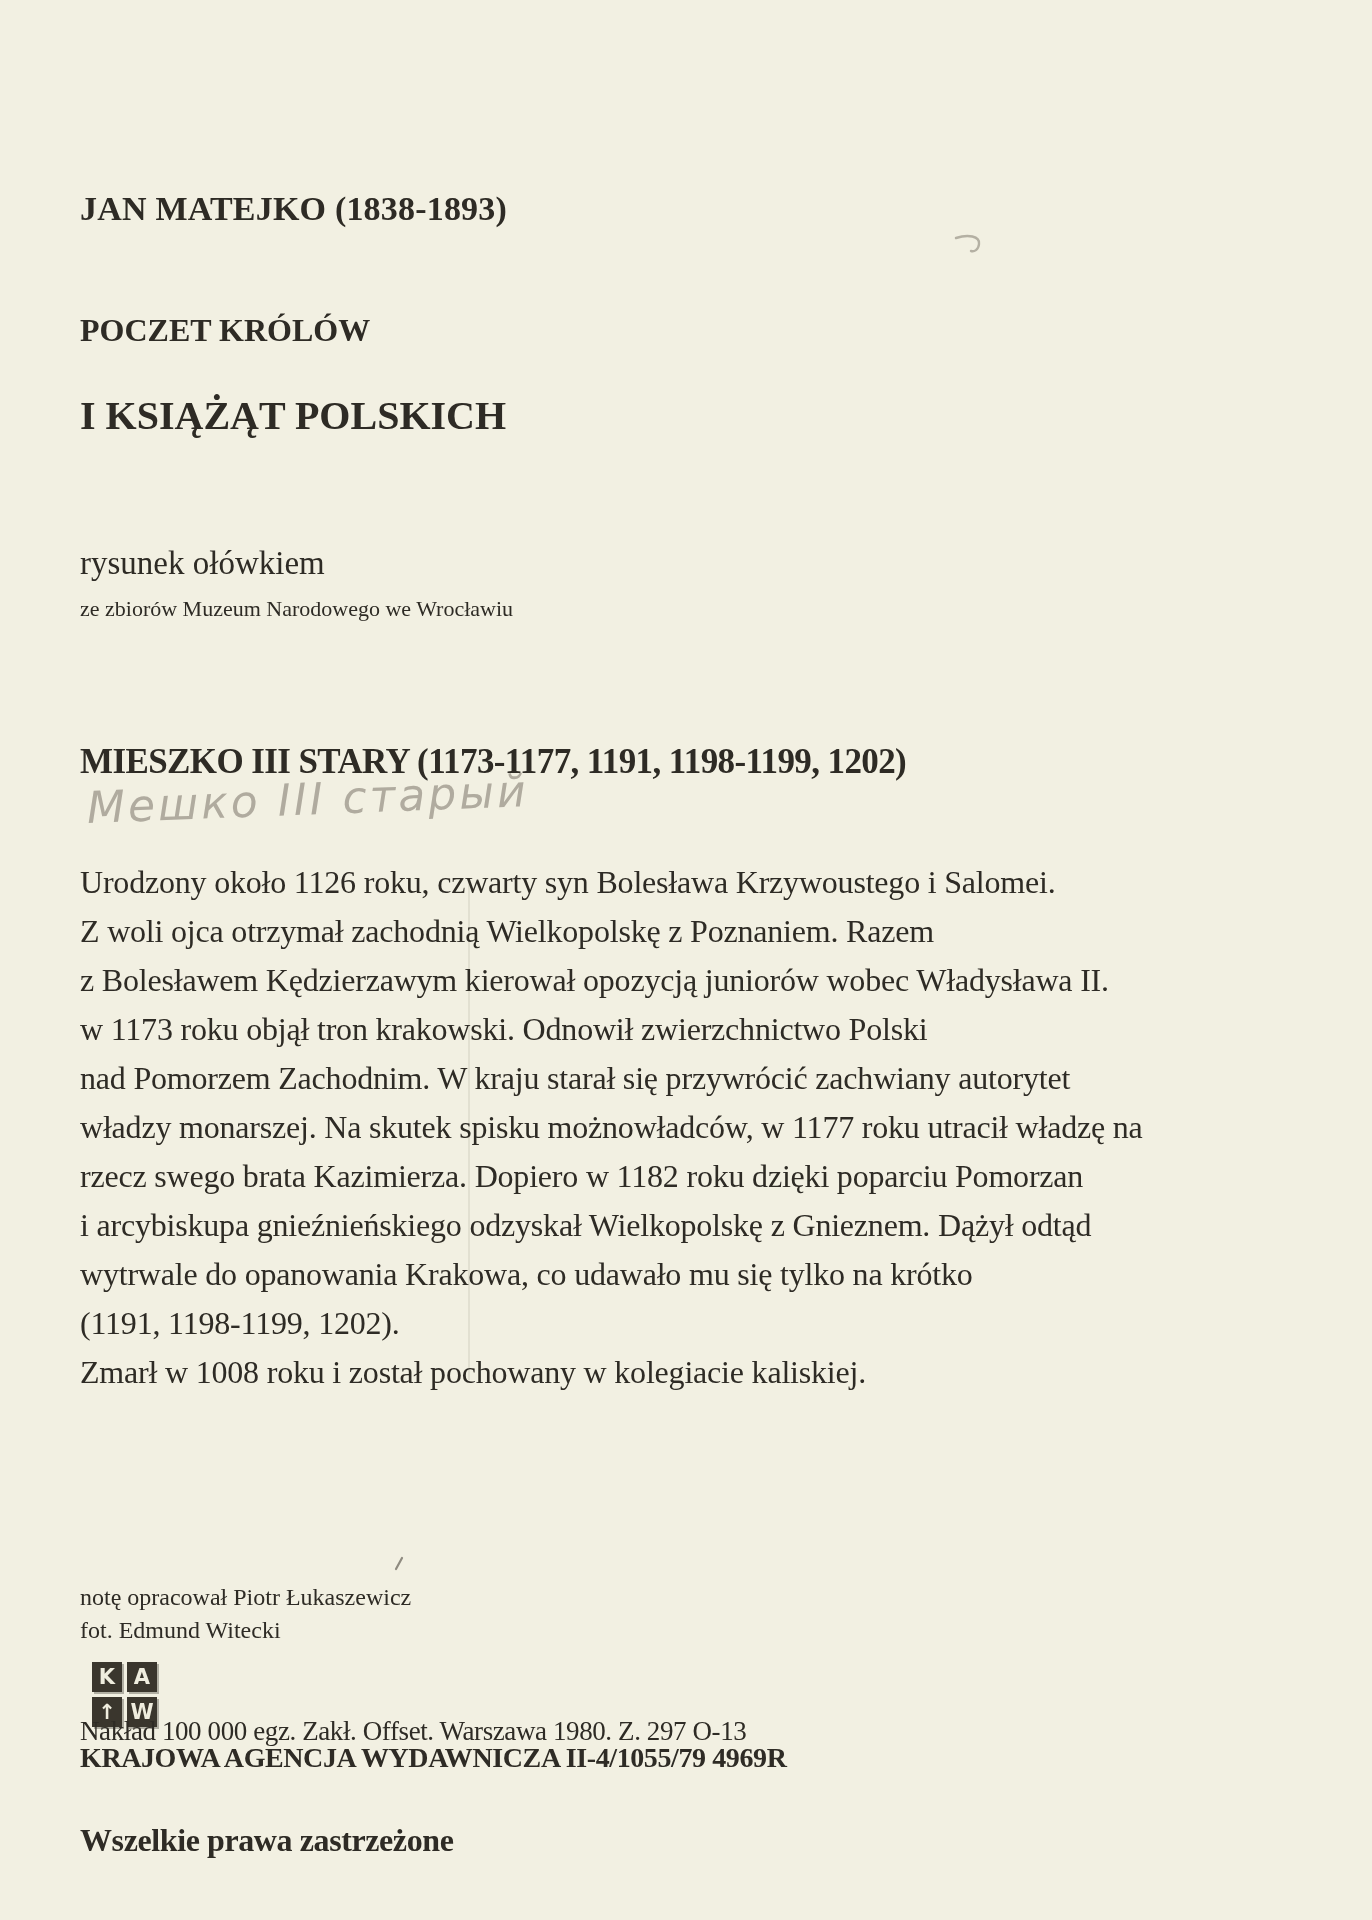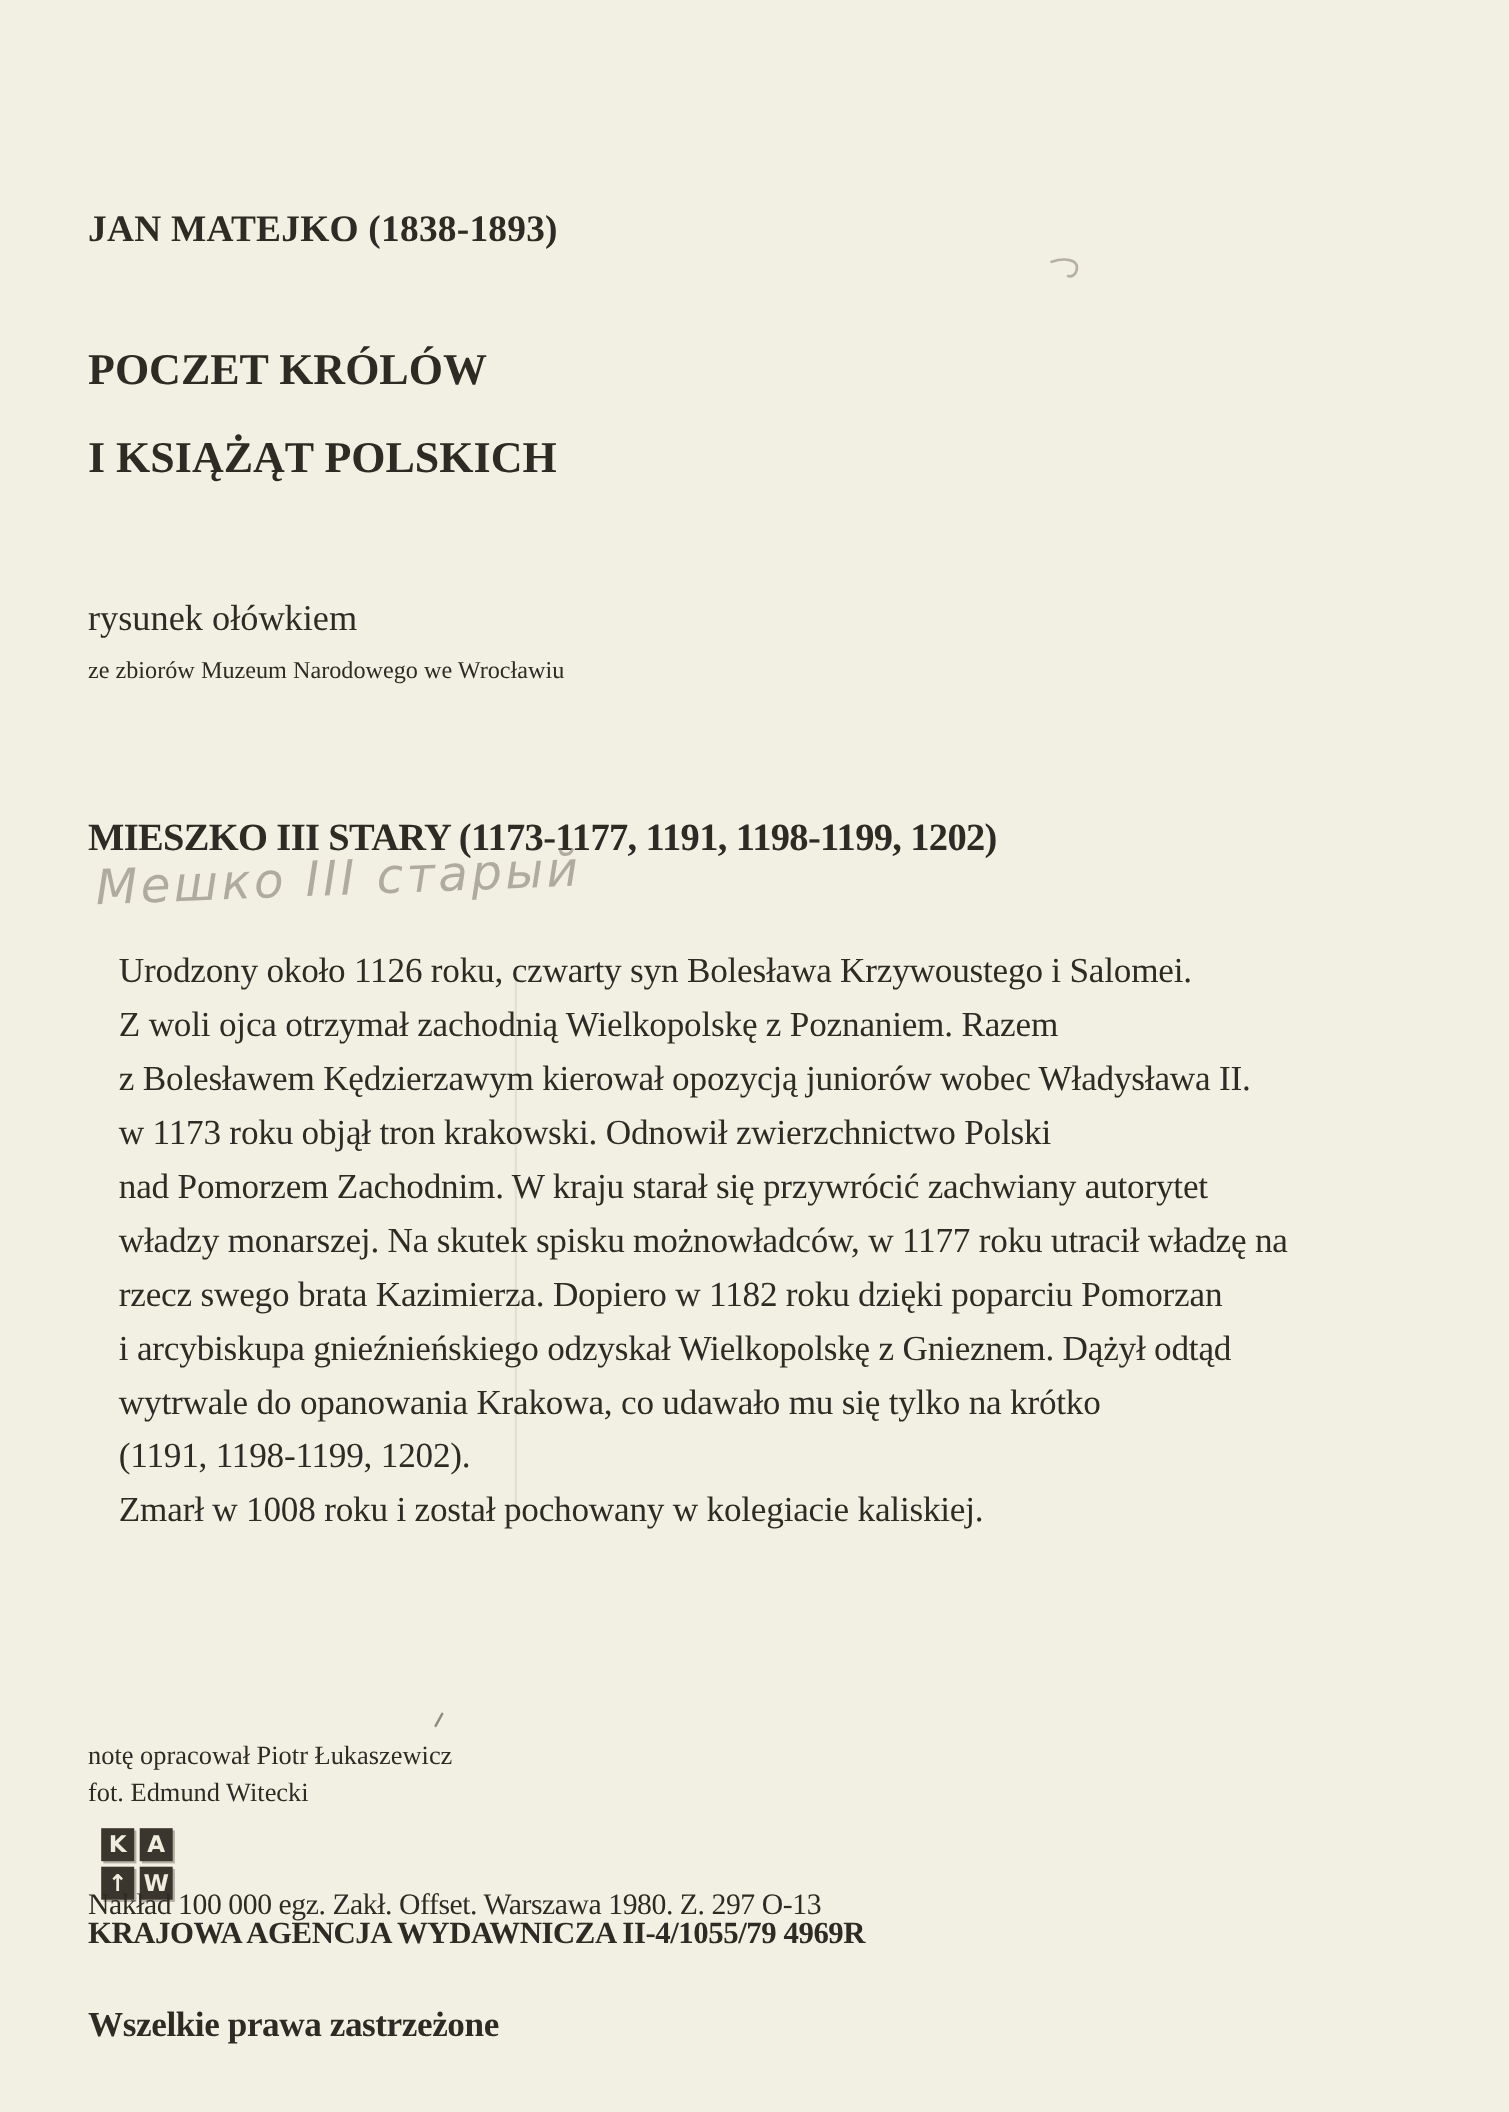--- a/index.html
+++ b/index.html
@@ -27,21 +27,21 @@
     background: rgba(180,176,160,0.25);
     pointer-events: none;
   }
   .abs { position: absolute; white-space: nowrap; }
 
   .author-line {
     left: 80px; top: 190px;
     font-size: 34px; font-weight: bold;
     letter-spacing: 0.2px;
   }
-  .series-title-1 { left: 80px; top: 312px; font-size: 40px; font-weight: bold; }
+  .series-title-1 { left: 80px; top: 312px; font-size: 32px; font-weight: bold; }
   .series-title-2 { left: 80px; top: 392px; font-size: 40px; font-weight: bold; }
 
   .subtitle-1 { left: 80px; top: 545px; font-size: 33px; }
   .subtitle-2 { left: 80px; top: 596px; font-size: 22px; }
 
   .entry-heading {
     left: 80px; top: 742px;
     font-size: 35px; font-weight: bold;
     letter-spacing: -0.6px;
   }
@@ -56,21 +56,20 @@
     transform: rotate(-2.2deg);
     transform-origin: left top;
     opacity: 0.85;
   }
 
   .body-text {
     left: 80px; top: 858px;
     font-size: 32px;
     line-height: 49px;
     letter-spacing: -0.2px;
-    margin-left: 28px;
   }
   .body-text .text-line { white-space: nowrap; }
 
   .credits {
     left: 80px; top: 1581px;
     font-size: 24px;
     line-height: 33px;
   }
 
   .kaw-logo {

